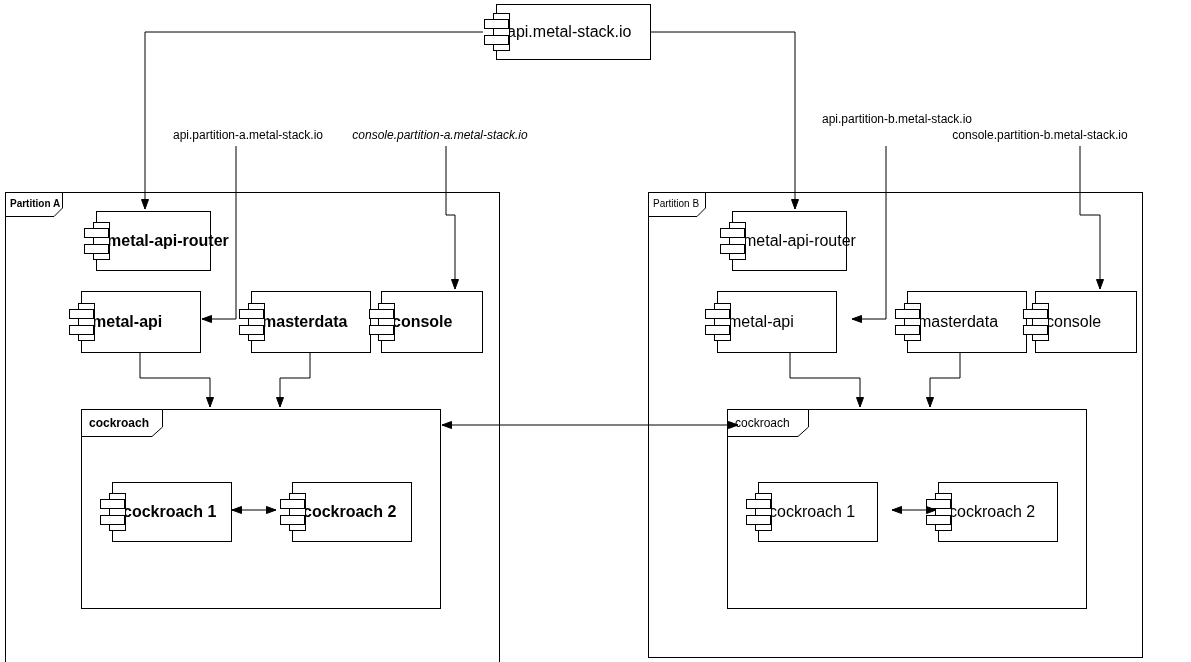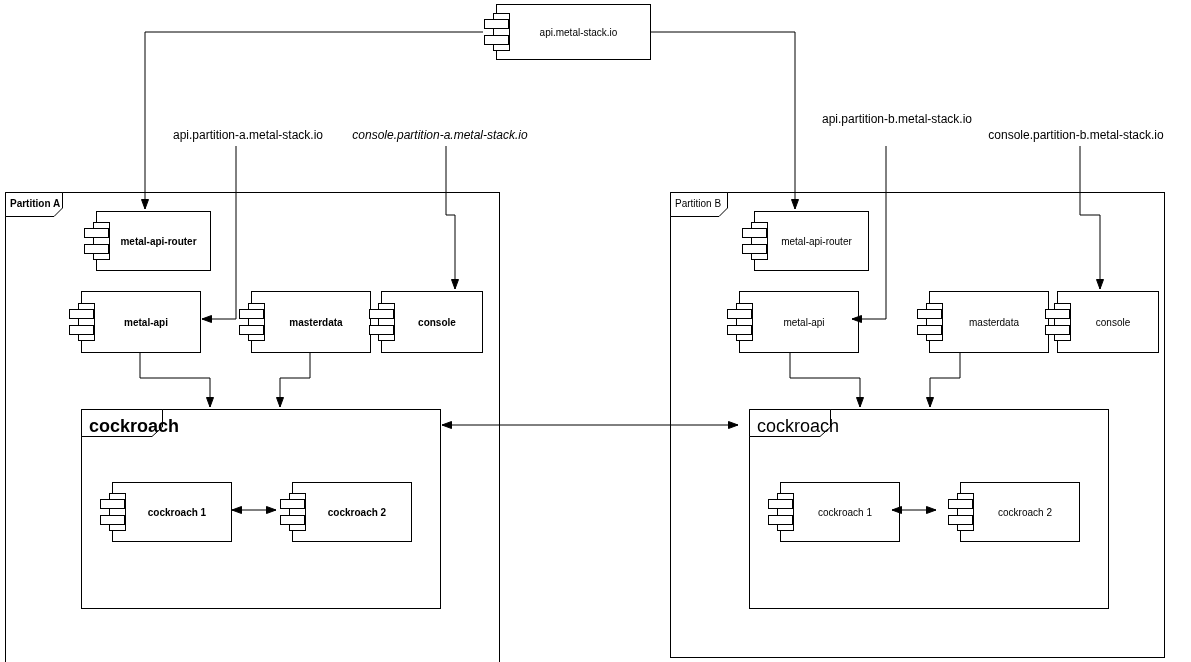--- a/index.html
+++ b/index.html
@@ -2,37 +2,37 @@
 <html><head>
 <meta charset="utf-8">
 <style>
   * { margin:0; padding:0; box-sizing:border-box; }
   html,body { background:#ffffff; }
   body { font-family:"Liberation Sans", sans-serif; color:#000; }
   .canvas { position:relative; width:1191px; height:662px; background:#fff; overflow:hidden; }
 
   
   .component { position:absolute; border:1px solid #000; background:#fff;
-               display:flex; align-items:center; justify-content:center; font-size:10px; }
+               display:flex; align-items:center; justify-content:flex-start; font-size:16px; }
   .component .label { padding-left:10px; white-space:nowrap; }
 
   
   .comp-icon { position:absolute; left:-13px; top:50%; width:26px; height:38px; transform:translateY(-50%); }
   .comp-icon .body { position:absolute; right:0; top:0; width:17px; height:38px; background:#fff; border:1px solid #000; }
   .comp-icon .tab  { position:absolute; left:0; width:25px; height:10px; background:#fff; border:1px solid #000; }
   .comp-icon .t1 { top:6px; }
   .comp-icon .t2 { top:22px; }
 
   
   .frame { position:absolute; border:1px solid #000; background:transparent; }
   .frame-tab { position:absolute; top:-1px; left:-1px; }
   .frame-tab svg { display:block; }
   .frame-tab .tab-label { position:absolute; white-space:nowrap; }
   .tab-label.small { left:5px; top:6px; font-size:10px; }
-  .tab-label.normal { left:8px; top:7px; font-size:18px; }
+  .tab-label.normal { left:8px; top:7px; font-size:12px; }
 
   
   .dns-label { position:absolute; font-size:12px; white-space:nowrap; transform:translateX(-50%); }
 
   svg.wires { position:absolute; left:0; top:0; pointer-events:none; }
 </style>
 </head>
 <body>
 
 <div class="canvas">
@@ -42,21 +42,21 @@
       <span class="body"></span>
         <span class="tab t1"></span>
         <span class="tab t2"></span>
     </span>
     <span class="label">api.metal-stack.io</span>
   </div>
 
   <span class="dns-label" style="left:248px; top:128px;text-align:center;">api.partition-a.metal-stack.io</span>
   <span class="dns-label" style="left:440px; top:128px;font-style:italic;">console.partition-a.metal-stack.io</span>
   <span class="dns-label" style="left:897px; top:112px;">api.partition-b.metal-stack.io</span>
-  <span class="dns-label" style="left:1076px; top:128px;">console.partition-b.metal-stack.io</span>
+  <span class="dns-label" style="left:1040px; top:128px;">console.partition-b.metal-stack.io</span>
 
   <div class="frame" style="left:5px; top:192px; width:495px; height:588px;font-weight:bold;">
     <div class="frame-tab">
       <svg width="58" height="25">
         <path d="M0.5,0.5 L57.5,0.5 L57.5,16 L49,24.5 L0.5,24.5 Z" fill="#fff" stroke="#000"></path>
       </svg>
       <span class="tab-label small">Partition A</span>
     </div>
 
     <div class="component" style="left:90px; top:18px; width:115px; height:60px;">
@@ -116,21 +116,21 @@
         <span class="comp-icon">
           <span class="body"></span>
             <span class="tab t1"></span>
             <span class="tab t2"></span>
         </span>
         <span class="label">cockroach 2</span>
       </div>
     </div>
   </div>
 
-  <div class="frame" style="left:670px; top:192px; width:495px; height:466px;padding-left:40px;">
+  <div class="frame" style="left:648px; top:192px; width:495px; height:466px;padding-left:40px;">
     <div class="frame-tab">
       <svg width="58" height="25">
         <path d="M0.5,0.5 L57.5,0.5 L57.5,16 L49,24.5 L0.5,24.5 Z" fill="#fff" stroke="#000"></path>
       </svg>
       <span class="tab-label small">Partition B</span>
     </div>
 
     <div class="component" style="left:83px; top:18px; width:115px; height:60px;">
       <span class="comp-icon">
         <span class="body"></span>

